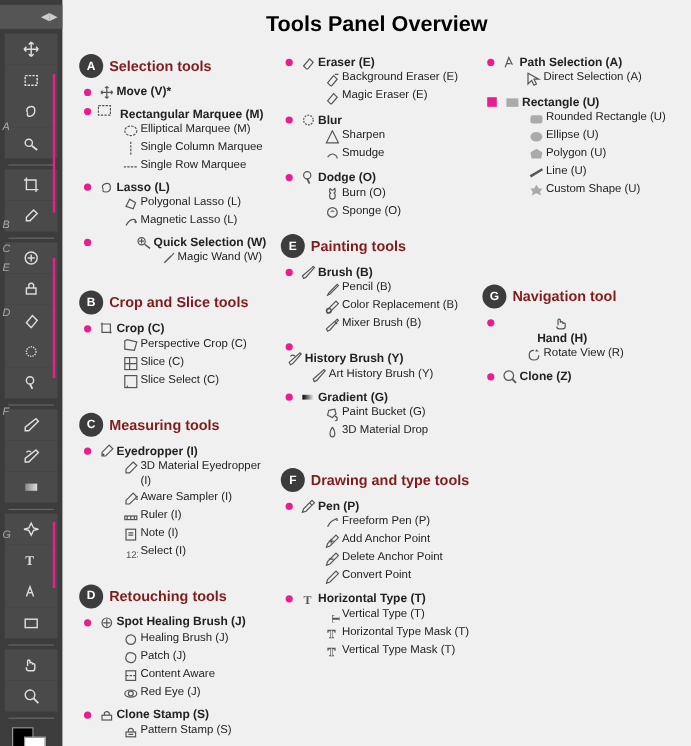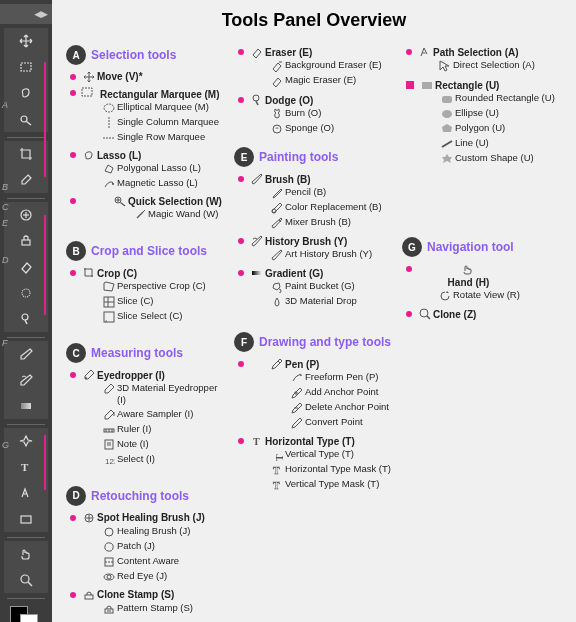--- a/index.html
+++ b/index.html
@@ -150,21 +150,21 @@
       display: flex;
       align-items: center;
       justify-content: center;
       margin-right: 5px;
       flex-shrink: 0;
     }
 
     .section-title {
       font-size: 12px;
       font-weight: bold;
-      color: #8b5cf6;
+      color: #7f1d1d;
     }
 
     .tool-item {
       display: flex;
       align-items: flex-start;
       margin-bottom: 2px;
       padding-left: 4px;
     }
 
     .tool-icon {
@@ -765,20 +765,49 @@
               <div class="tool-icon">
                 <svg viewBox="0 0 12 12" width="12" height="12">
                     <path d="M2 9 L7 3 L10 6 L5 12 Z" fill="none" stroke="#555" stroke-width="1"></path>
                   </svg>
               </div>
               <span class="tool-name">Magic Eraser (E)</span>
             </div>
           </div>
         </div>
 
+        <div class="tool-item" style="margin-top:4px;">
+          <div class="pink-dot"></div>
+          <div>
+            <div style="display:flex;align-items:center;">
+              <div class="tool-icon">
+                <svg viewBox="0 0 12 12" width="12" height="12">
+                    <circle cx="6" cy="6" r="4" fill="none" stroke="#555" stroke-width="1" stroke-dasharray="1.5,1"></circle>
+                  </svg>
+              </div>
+              <span class="tool-name default">Blur</span>
+            </div>
+            <div class="sub-tool">
+              <div class="tool-icon">
+                <svg viewBox="0 0 12 12" width="12" height="12">
+                    <path d="M6 1 L11 11 L1 11 Z" fill="none" stroke="#555" stroke-width="1"></path>
+                  </svg>
+              </div>
+              <span class="tool-name">Sharpen</span>
+            </div>
+            <div class="sub-tool">
+              <div class="tool-icon">
+                <svg viewBox="0 0 12 12" width="12" height="12">
+                    <path d="M2 8 Q5 4 8 6 Q10 7 10 9" fill="none" stroke="#555" stroke-width="1"></path>
+                  </svg>
+              </div>
+              <span class="tool-name">Smudge</span>
+            </div>
+          </div>
+        </div>
 
         <div class="tool-item" style="margin-top:4px;">
           <div class="pink-dot"></div>
           <div>
             <div style="display:flex;align-items:center;">
               <div class="tool-icon">
                 <svg viewBox="0 0 12 12" width="12" height="12">
                     <circle cx="5" cy="4" r="3" fill="none" stroke="#555" stroke-width="1"></circle>
                     <path d="M5 7 L7 11" stroke="#555" stroke-width="1.5"></path>
                   </svg>
@@ -845,21 +874,21 @@
                 <svg viewBox="0 0 12 12" width="12" height="12">
                     <path d="M10 1 L11 2 L4 10 L2 11 L1 9 Z" fill="none" stroke="#555" stroke-width="1"></path>
                     <path d="M8 3 L10 5" stroke="#555" stroke-width="1"></path>
                   </svg>
               </div>
               <span class="tool-name">Mixer Brush (B)</span>
             </div>
           </div>
         </div>
 
-        <div class="tool-item" style="margin-top:3px;">
+        <div class="tool-item" style="margin-top:3px;flex-direction:column;">
           <div class="pink-dot"></div>
           <div>
             <div style="display:flex;align-items:center;">
               <div class="tool-icon">
                 <svg viewBox="0 0 12 12" width="12" height="12">
                     <path d="M10 1 L11 2 L4 10 L2 11 L1 9 Z" fill="none" stroke="#555" stroke-width="1"></path>
                     <path d="M2 4 Q4 2 6 4" fill="none" stroke="#555" stroke-width="1"></path>
                   </svg>
               </div>
               <span class="tool-name default">History Brush (Y)</span>
@@ -914,21 +943,21 @@
       </div>
 
       <div class="section-divider" style="height:10px;"></div>
 
       <div class="section">
         <div class="section-header">
           <div class="section-badge">F</div>
           <span class="section-title">Drawing and type tools</span>
         </div>
 
-        <div class="tool-item" style="margin-top:4px;gap:20px;">
+        <div class="tool-item" style="margin-top:4px;">
           <div class="pink-dot"></div>
           <div>
             <div style="display:flex;align-items:center;">
               <div class="tool-icon">
                 <svg viewBox="0 0 12 12" width="12" height="12">
                     <path d="M9 1 L11 3 L4 10 L1 11 L2 8 Z" fill="none" stroke="#555" stroke-width="1"></path>
                     <path d="M7 3 L9 5" stroke="#555" stroke-width="1"></path>
                   </svg>
               </div>
               <span class="tool-name default">Pen (P)</span>

